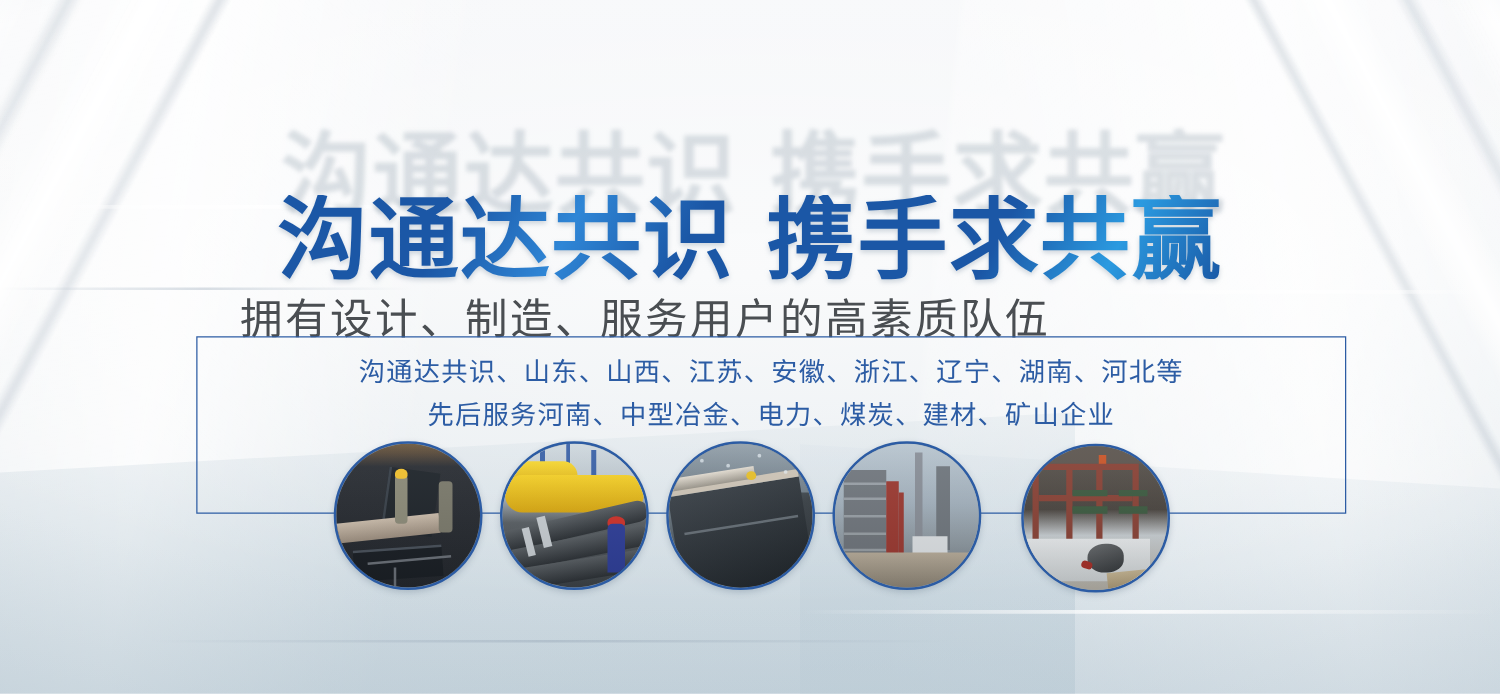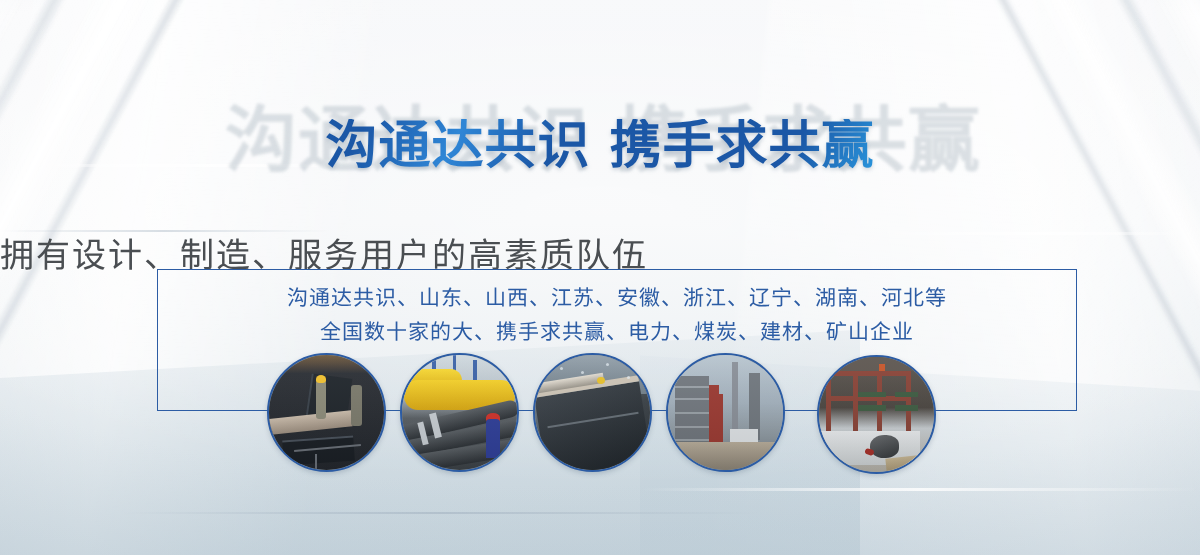--- a/index.html
+++ b/index.html
@@ -69,23 +69,23 @@
   }
 
   
   .vignette{
     position:absolute;inset:0;
     background:radial-gradient(120% 85% at 50% 38%,rgba(255,255,255,.55) 0%,rgba(255,255,255,0) 58%,rgba(176,192,204,.38) 100%);
   }
 
   
   .headline{
-    position:absolute;left:0;top:84px;width:1200px;text-align:center;
+    position:absolute;left:0;top:108px;width:1200px;text-align:center;
     font-family:"DejaVu Sans","Liberation Sans",sans-serif;
-    font-size:52px;font-weight:bold;letter-spacing:1px;line-height:1;
+    font-size:72px;font-weight:bold;letter-spacing:1px;line-height:1;
     white-space:nowrap;
     background-image:linear-gradient(118deg,
         #1b57a6 0%,
         #1b57a6 30%,
         #2f86d6 38%,
         #1b57a6 46%,
         #1b57a6 66%,
         #2b9ae0 74%,
         #1957a4 82%,
         #1b57a6 100%);
@@ -100,21 +100,21 @@
     position:absolute;left:0;top:100px;width:1200px;text-align:center;
     font-family:"DejaVu Sans","Liberation Sans",sans-serif;
     font-size:72px;font-weight:bold;letter-spacing:1px;line-height:1;
     white-space:nowrap;color:rgba(140,155,170,.30);
     transform:translate(3px,4px);
     filter:blur(1.6px);
   }
 
   
   .subtitle{
-    position:absolute;left:0;top:200px;width:1032px;text-align:left;
+    position:absolute;left:0;top:200px;width:1032px;text-align:center;
     font-family:"DejaVu Sans","Liberation Sans",sans-serif;
     font-size:34px;font-weight:400;color:#4a4e52;letter-spacing:2px;
     white-space:nowrap;
     text-shadow:0 1px 1px rgba(255,255,255,.8);
   }
 
   
   .infobox{
     position:absolute;left:157px;top:269px;width:920px;height:142px;
     border:1px solid #2c5ca4;
@@ -240,21 +240,21 @@
   </div>
 
   <div class="headline-shadow">沟通达共识 携手求共赢</div>
   <h1 class="headline">沟通达共识 携手求共赢</h1>
 
   <h2 class="subtitle">拥有设计、制造、服务用户的高素质队伍</h2>
 
   <div class="infobox"></div>
   <div class="infobox-text">
     <div>沟通达共识、山东、山西、江苏、安徽、浙江、辽宁、湖南、河北等</div>
-    <div>全国数十家的大、携手求共赢、电力、煤炭、建材、矿山企业</div>
+    <div>先后服务河南、中型冶金、电力、煤炭、建材、矿山企业</div>
   </div>
 
   <div class="circles">
 
     <div class="circle" style="left:267px;top:353px;">
       <div class="img p1">
         <div class="panel"></div>
         <div class="sheet"></div>
         <div class="sheet2"></div>
         <div class="w1"></div>

